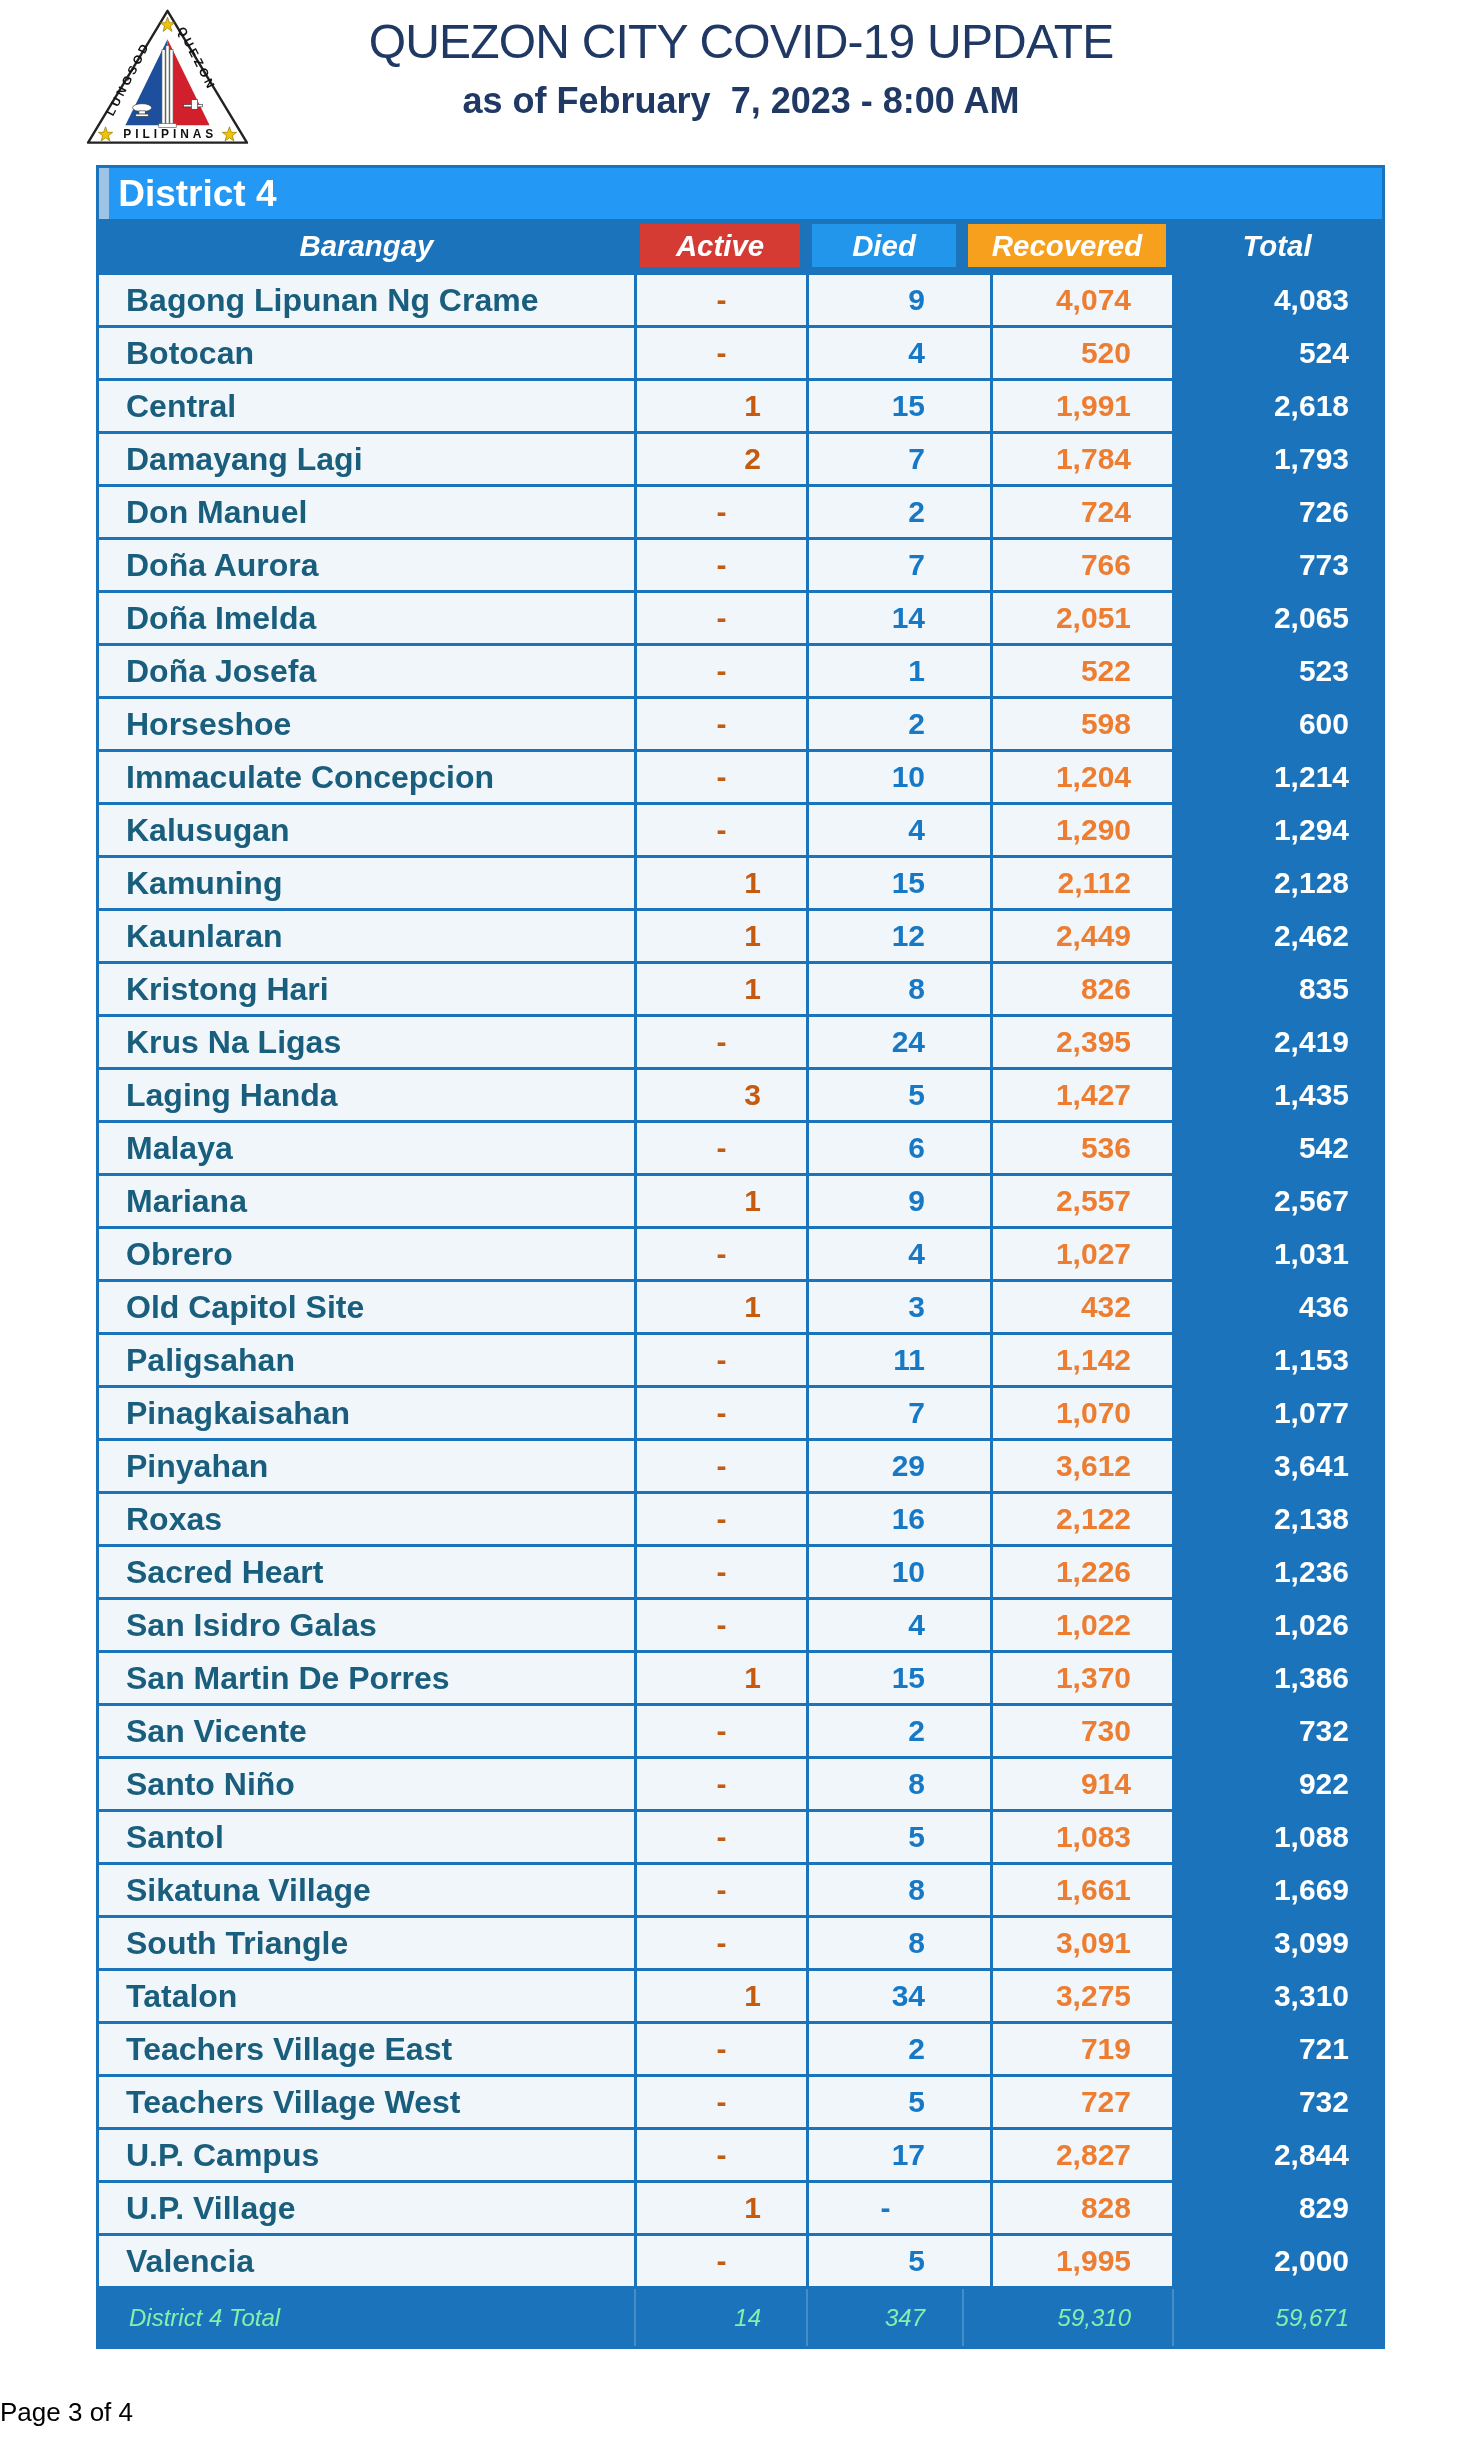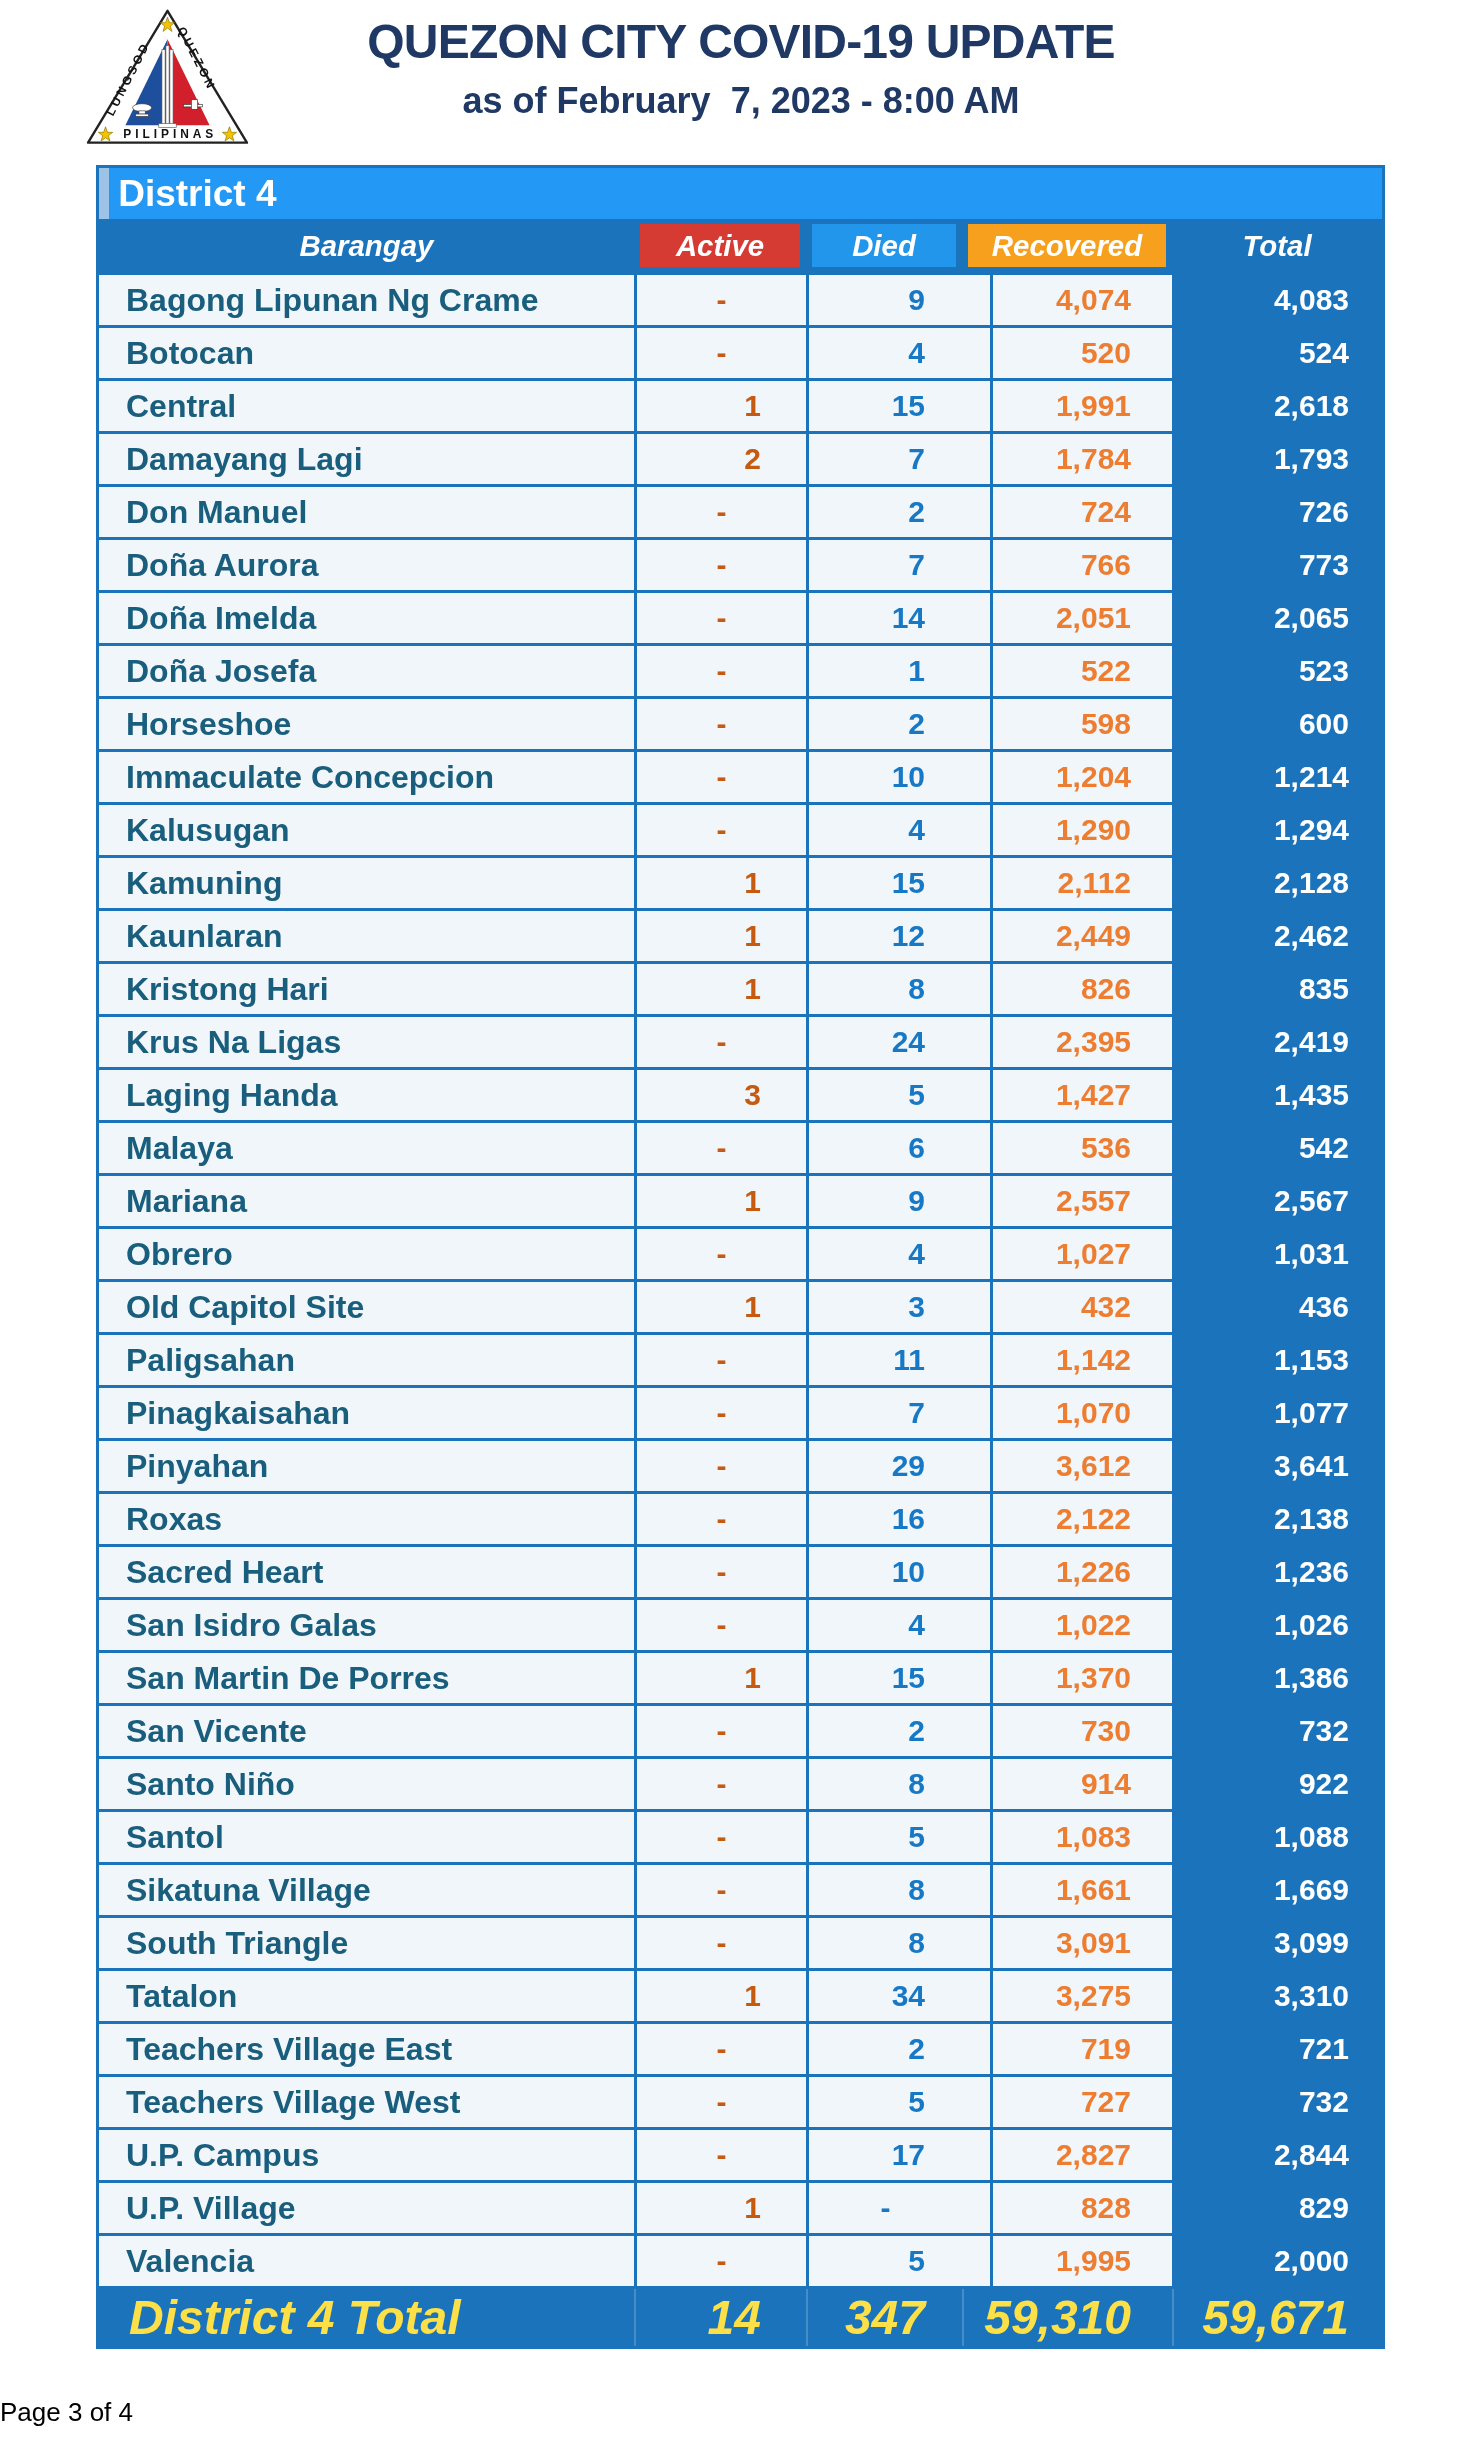--- a/index.html
+++ b/index.html
@@ -8,21 +8,21 @@
     width:1482px;height:2462px;
     background:#ffffff;
     font-family:"Liberation Sans", sans-serif;
     overflow:hidden;
   }
   
   .hdr{position:absolute;top:0;left:0;width:100%;height:159px;}
   .logo{position:absolute;left:80px;top:6.4px;width:175px;height:143px;}
   .titles{position:absolute;left:0;top:14.3px;width:100%;text-align:center;}
   .title{
-    font-size:48px;font-weight:bold;letter-spacing:-0.8px;
+    font-size:48px;font-weight:normal;letter-spacing:-0.8px;
     color:var(--c-navy,#1F3864);
   }
   .subtitle{
     margin-top:11px;font-size:36px;font-weight:bold;
     color:var(--c-navy,#1F3864);white-space:pre-wrap;
   }
   
   .table-wrap{
     position:absolute;left:96px;top:165px;width:1289px;
     border:3.2px solid var(--c-dark,#1B74BB);
@@ -69,22 +69,22 @@
   .td.col-active{color:var(--c-activetxt,#C55A11);padding-right:45px;border-left:3.2px solid var(--c-dark,#1B74BB);}
   .td.col-died{color:var(--c-diedtxt,#1779C5);padding-right:37px;border-left:3.2px solid var(--c-dark,#1B74BB);}
   .td.col-recovered{color:var(--c-rectxt,#ED7D31);padding-right:41px;border-left:3.2px solid var(--c-dark,#1B74BB);margin-left:28px;}
   .td.col-total{color:#ffffff;background:var(--c-dark,#1B74BB);padding-right:33px;border-left:3.2px solid var(--c-dark,#1B74BB);}
   .td.dash{justify-content:center;padding-right:0;}
   .total-row{
     height:60px;background:var(--c-dark,#1B74BB);
     border-top:3.2px solid var(--c-dark,#1B74BB);box-sizing:border-box;
   }
   .total-row .tt{
-    display:flex;align-items:center;color:#fde047;
-    font-size:48px;font-weight:bold;font-style:italic;
+    display:flex;align-items:center;color:#86efac;
+    font-size:24px;font-weight:normal;font-style:italic;
     border-left:2.4px solid rgba(255,255,255,0.18);box-sizing:border-box;
   }
   .total-row .tt.first{border-left:none;padding-left:30px;}
   .total-row .tt.num{justify-content:flex-end;}
   .total-row .tt.n-active{padding-right:45px;}
   .total-row .tt.n-died{padding-right:37px;}
   .total-row .tt.n-recovered{padding-right:41px;}
   .total-row .tt.n-total{padding-right:33px;}
   
   .footer{

